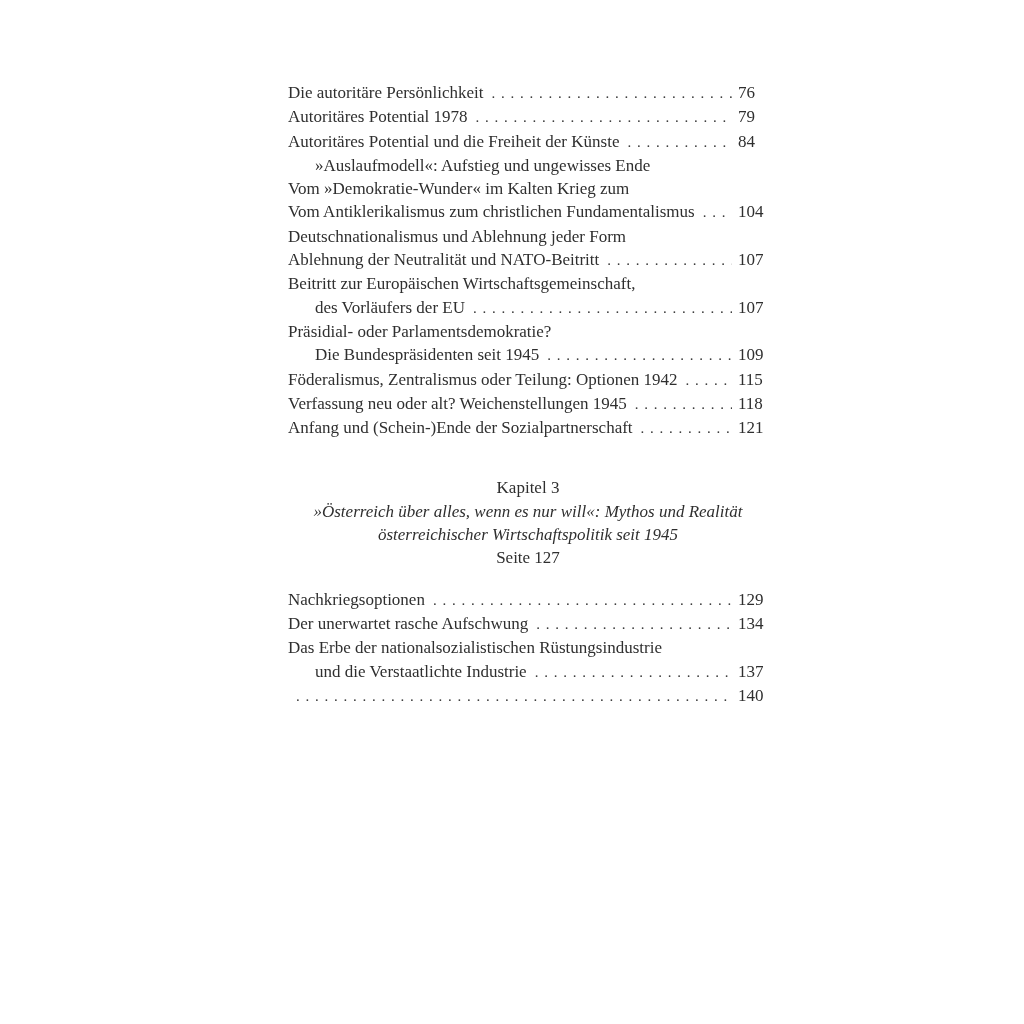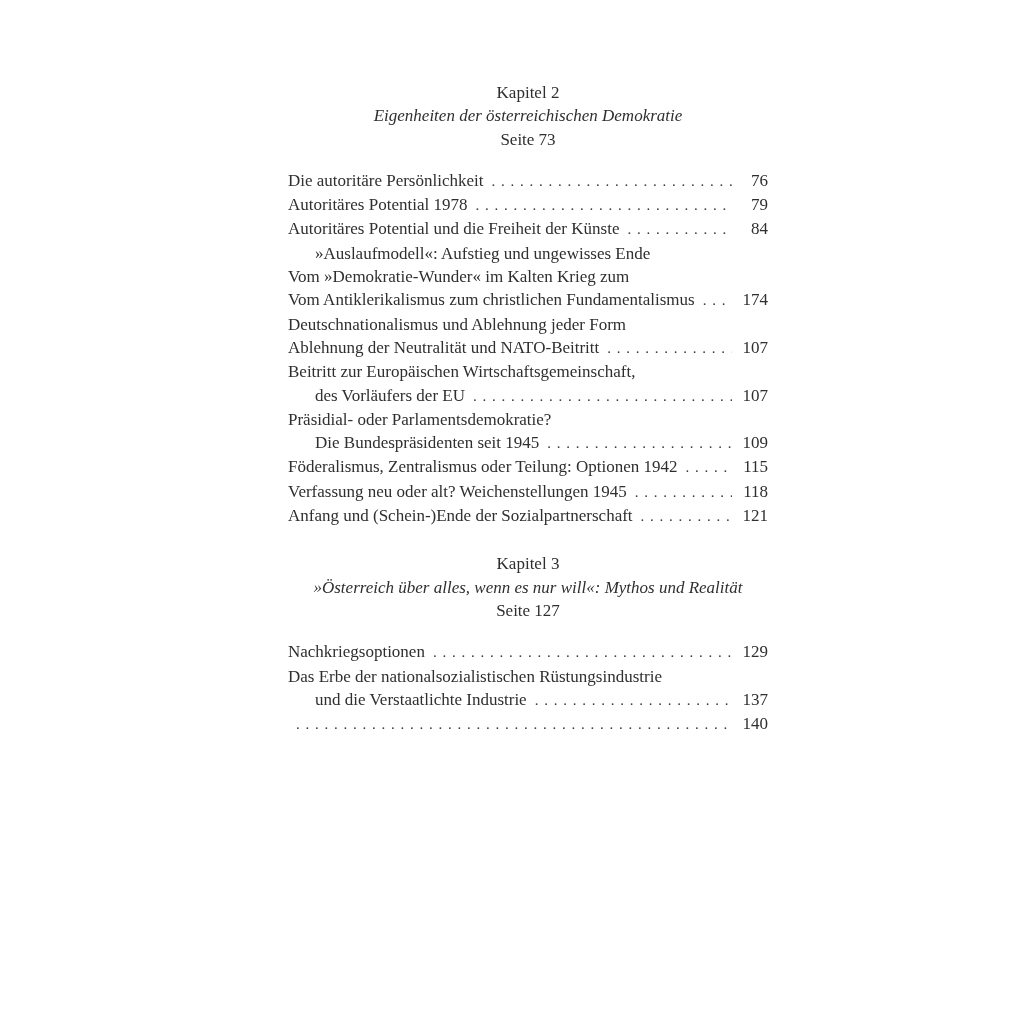--- a/index.html
+++ b/index.html
@@ -18,21 +18,21 @@
   }
   .toc {
     position: absolute;
     left: 288px;
     top: 81px;
     width: 480px;
     font-size: 17px;
     line-height: 23.3px;
   }
   .chapter + .chapter {
-    margin-top: 24px;
+    margin-top: 36px;
     font-family: Liberation Serif, serif;
   }
   .chapter-head {
     text-align: center;
     margin-bottom: 18px;
   }
   .chapter-head .subtitle {
     font-style: italic;
   }
   .entry-line {
@@ -55,34 +55,29 @@
     color: #3a3a3a;
   }
   .leader::after {
     content: ". . . . . . . . . . . . . . . . . . . . . . . . . . . . . . . . . . . . . . . . . . . . . . . . . . . . . . . . . . . . . . . . . . . . . . . . . . . . . . . .";
     letter-spacing: 1px;
     font-size: 15px;
   }
   .page-num {
     flex: 0 0 auto;
     min-width: 30px;
-    text-align: right;
+    text-align: left;
   }
 </style>
 </head>
 <body>
 
 <div class="page">
   <div class="toc">
       <div class="chapter">
-        <div class="chapter-head">
-          <div>Kapitel 2</div>
-          <div class="subtitle">Eigenheiten der österreichischen Demokratie</div>
-          <div>Seite 73</div>
-        </div>
         <div>
           <div>
             <div class="entry-line">
               <span class="text">Die autoritäre Persönlichkeit</span>
               <span class="leader"></span>
               <span class="page-num">76</span>
             </div>
           </div>
           <div>
             <div class="entry-line">
@@ -103,21 +98,21 @@
               <span class="text">»Auslaufmodell«: Aufstieg und ungewisses Ende</span>
             </div>
             <div class="entry-line">
               <span class="text">Vom »Demokratie-Wunder« im Kalten Krieg zum</span>
             </div>
           </div>
           <div>
             <div class="entry-line">
               <span class="text">Vom Antiklerikalismus zum christlichen Fundamentalismus</span>
               <span class="leader"></span>
-              <span class="page-num">174</span>
+              <span class="page-num">104</span>
             </div>
           </div>
           <div>
             <div class="entry-line">
               <span class="text">Deutschnationalismus und Ablehnung jeder Form</span>
             </div>
           </div>
           <div>
             <div class="entry-line">
               <span class="text">Ablehnung der Neutralität und NATO-Beitritt</span>
@@ -165,28 +160,36 @@
               <span class="leader"></span>
               <span class="page-num">121</span>
             </div>
           </div>
         </div>
       </div>
       <div class="chapter">
         <div class="chapter-head">
           <div>Kapitel 3</div>
           <div class="subtitle">»Österreich über alles, wenn es nur will«: Mythos und Realität</div>
+          <div class="subtitle">österreichischer Wirtschaftspolitik seit 1945</div>
           <div>Seite 127</div>
         </div>
         <div>
           <div>
             <div class="entry-line">
               <span class="text">Nachkriegsoptionen</span>
               <span class="leader"></span>
               <span class="page-num">129</span>
+            </div>
+          </div>
+          <div>
+            <div class="entry-line">
+              <span class="text">Der unerwartet rasche Aufschwung</span>
+              <span class="leader"></span>
+              <span class="page-num">134</span>
             </div>
           </div>
           <div>
             <div class="entry-line">
               <span class="text">Das Erbe der nationalsozialistischen Rüstungsindustrie</span>
             </div>
             <div class="entry-line cont">
               <span class="text">und die Verstaatlichte Industrie</span>
               <span class="leader"></span>
               <span class="page-num">137</span>

